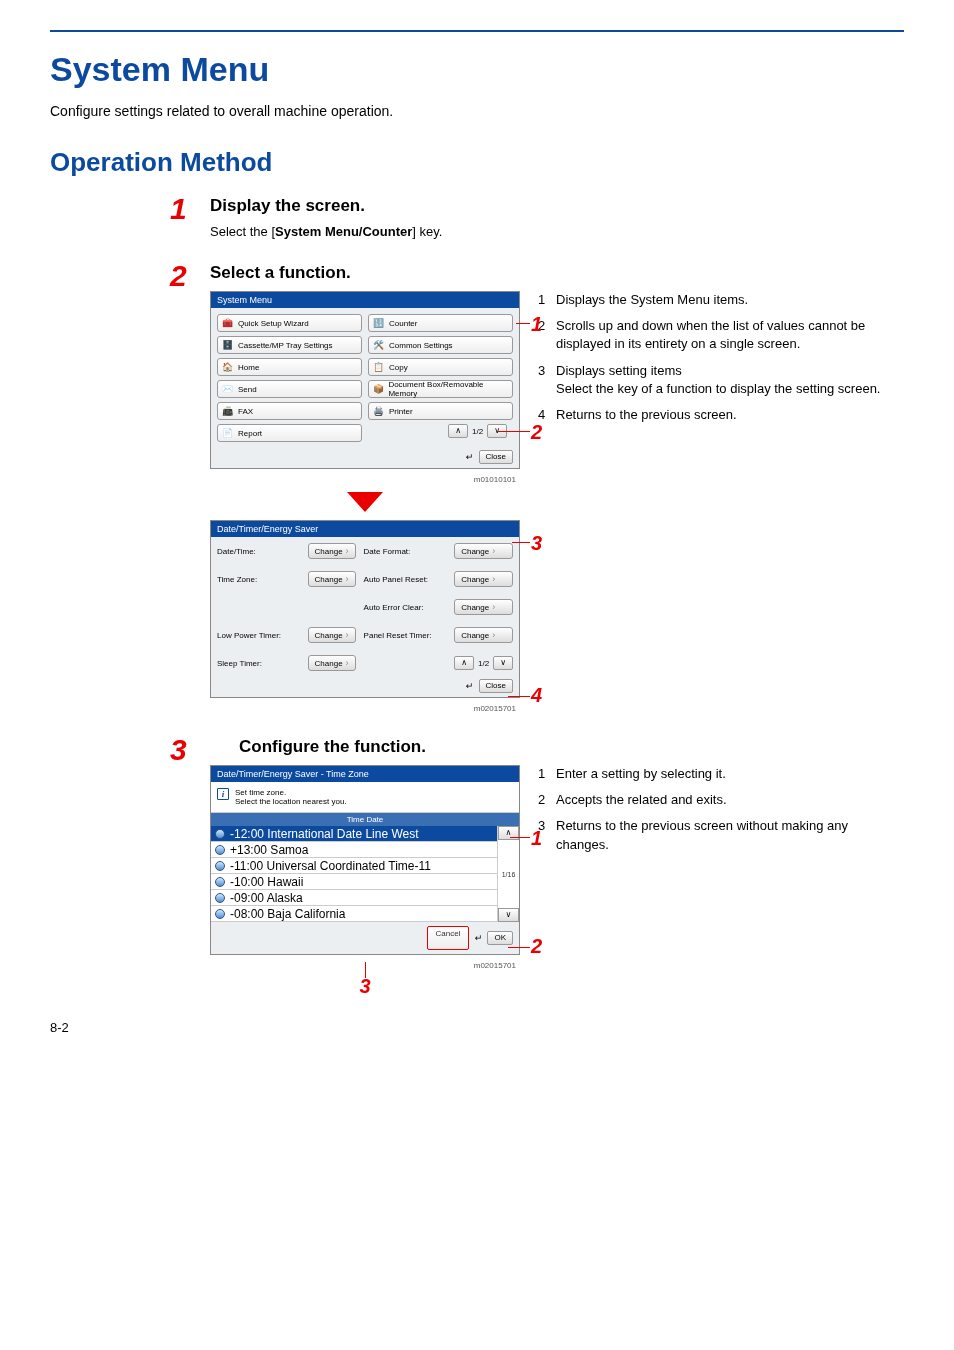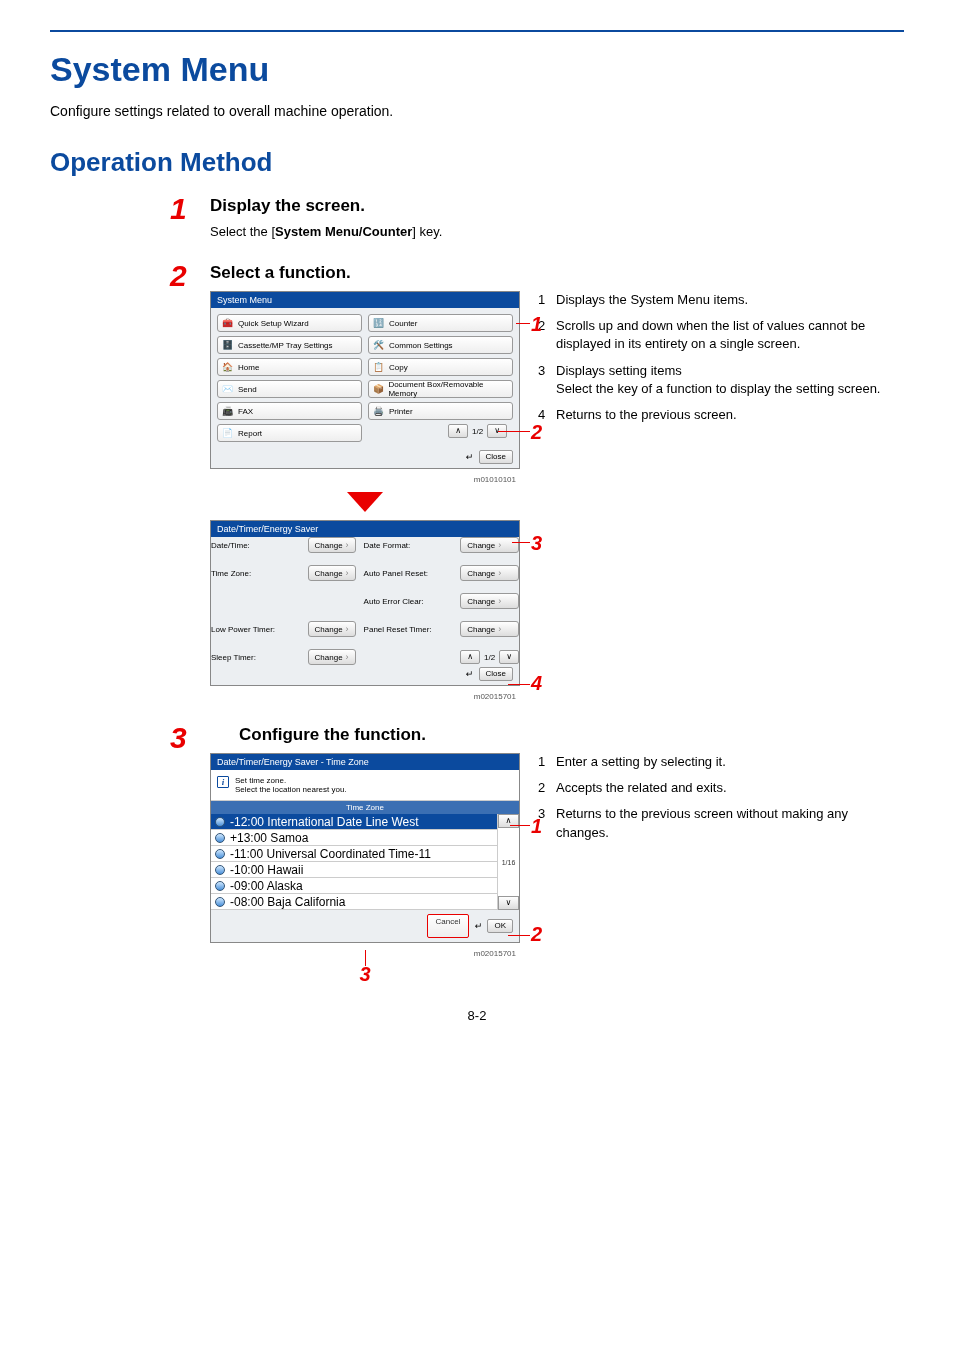--- a/index.html
+++ b/index.html
@@ -163,20 +163,21 @@
   }
   .down-arrow {
     text-align: center;
     color: #e90000;
     font-size: 0;
     margin: 8px 0;
   }
   .down-arrow svg { display:inline-block; }
   
   .dtgrid {
+    padding: 6px;
     display: grid;
     grid-template-columns: 1fr auto 1fr auto;
     row-gap: 12px;
     column-gap: 8px;
     align-items: center;
     font-size: 8px;
   }
   .dt-label { }
   .change-btn {
     border: 1px solid #999;
@@ -240,21 +241,21 @@
   .cancel-btn{
     border:1px solid #e90000;color:#333;background:linear-gradient(#fff,#eee);
     font-size:8px;border-radius:2px;padding:1px 8px;height:24px;line-height:12px;
   }
   
   .panel-wrap{position:relative;}
   .co{position:absolute;font-style:italic;font-weight:900;font-size:20px;color:#e90000;}
   .co-line{position:absolute;background:#e90000;height:1px;}
   .co-line-v{position:absolute;background:#e90000;width:1px;}
   .page-num{
-    text-align:center;
+    text-align:left;
     font-size:13px;
     margin-top:50px;
   }
   .ret-icon{display:inline-flex;width:10px;height:10px;align-items:center;justify-content:center;font-size:9px;}
 </style>
 </head>
 <body>
 
 <div class="page">
   <hr class="top-rule">
@@ -440,21 +441,21 @@
           <div class="panel-wrap">
             <div class="panel">
               <div class="panel-header">Date/Timer/Energy Saver - Time Zone</div>
               <div class="tz-info">
                 <span class="info-icon">i</span>
                 <span>
                   <span>Set time zone.</span><br>
                   <span>Select the location nearest you.</span>
                 </span>
               </div>
-              <div class="tz-listhdr">Time Zone</div>
+              <div class="tz-listhdr">Time Date</div>
               <div class="tz-row-wrap">
                 <div class="tz-list">
                   <div class="tz-row sel">
                       <span class="globe"></span>
                       <span>-12:00 International Date Line West</span>
                     </div>
                   <div class="tz-row">
                       <span class="globe"></span>
                       <span>+13:00 Samoa</span>
                     </div>

